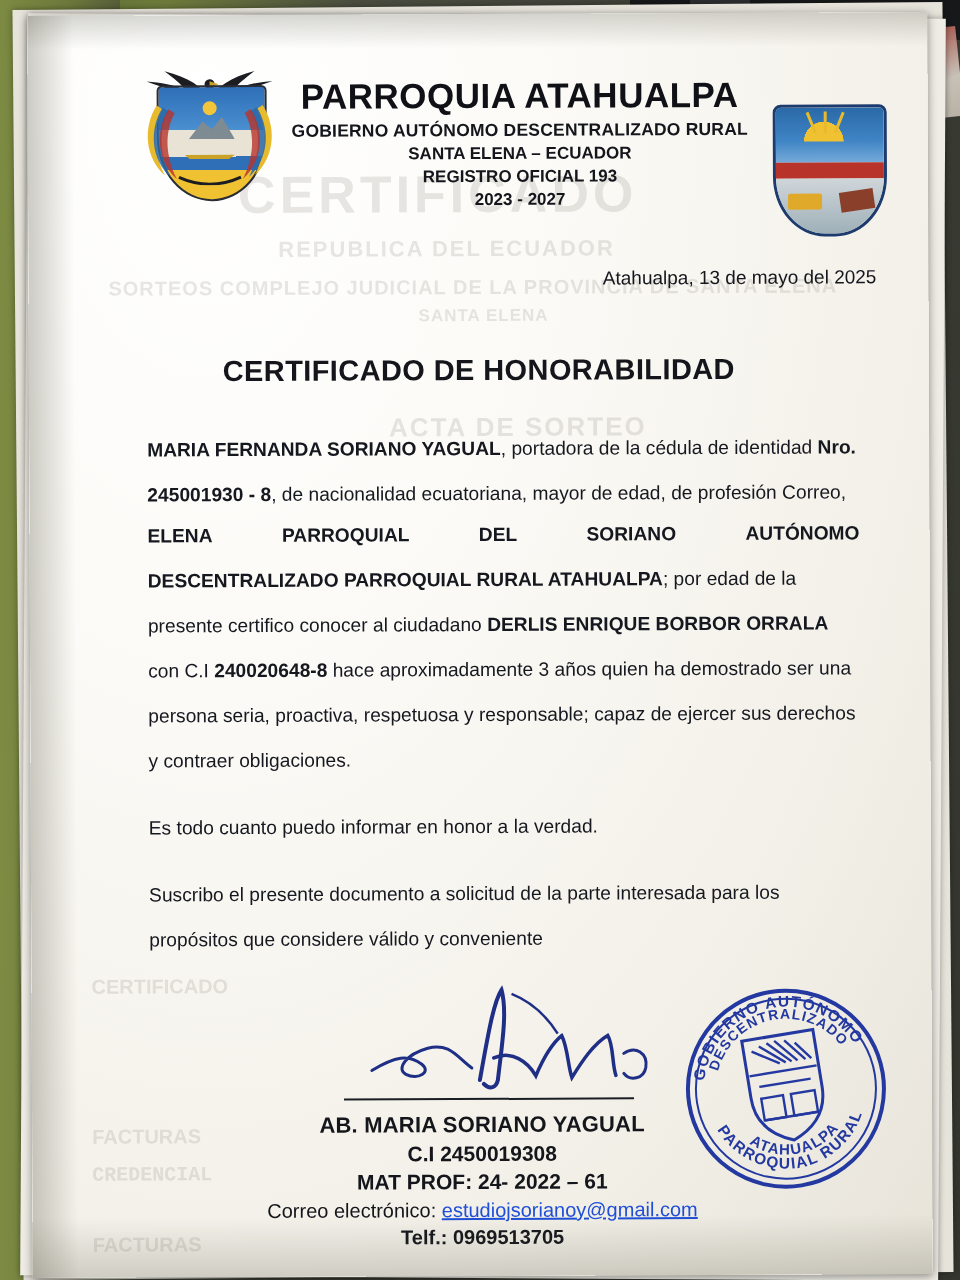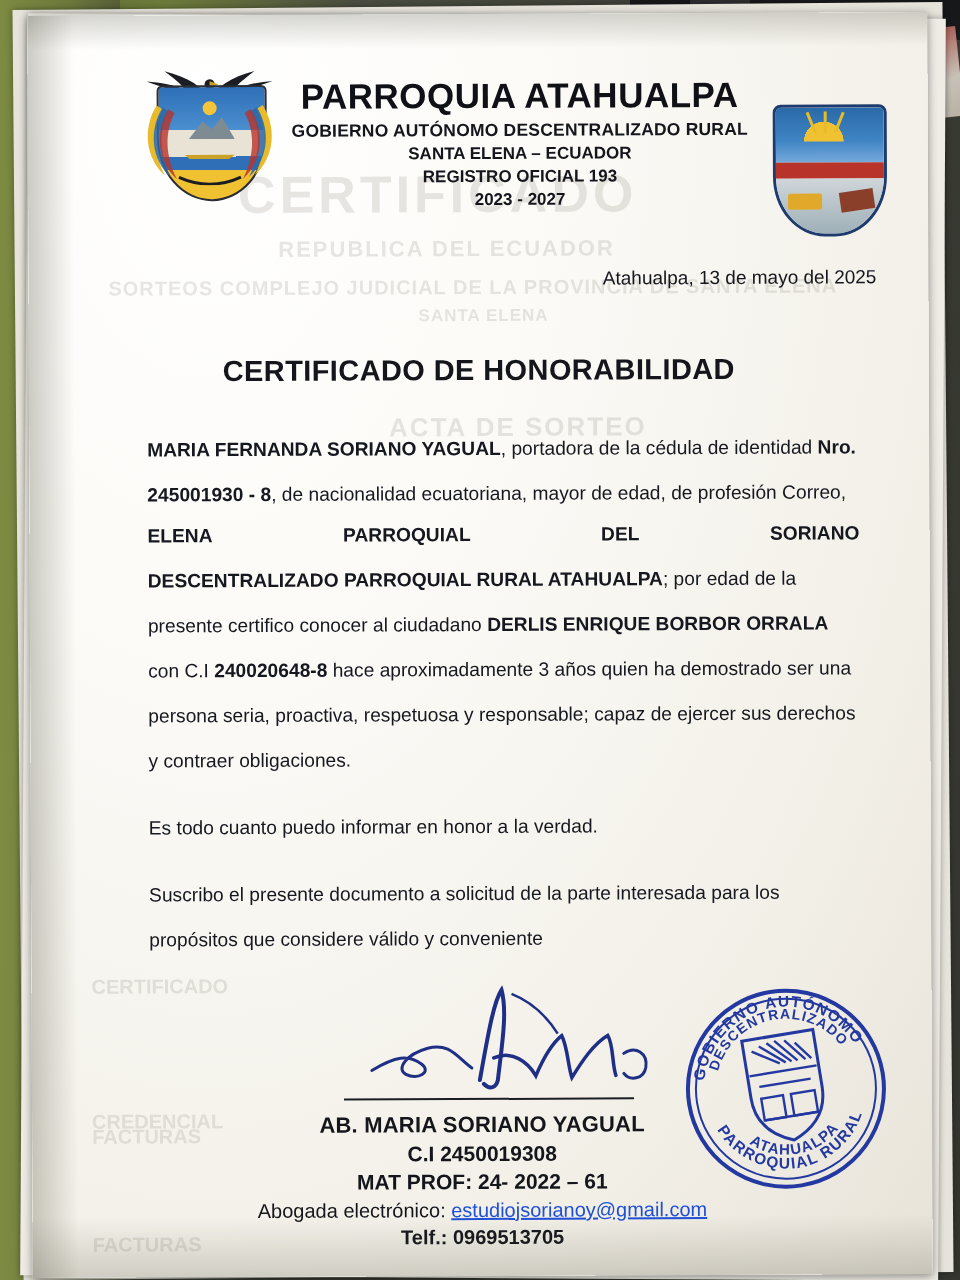--- a/index.html
+++ b/index.html
@@ -338,21 +338,21 @@
   <div id="sheet">
 
     <div class="bleed">
       <div class="bl" style="left:210px; top:150px; font-size:52px; letter-spacing:4px;">CERTIFICADO</div>
       <div class="bl" style="left:250px; top:222px; font-size:22px; letter-spacing:2px;">REPUBLICA DEL ECUADOR</div>
       <div class="bl" style="left:80px; top:262px; font-size:20px; letter-spacing:1px;">SORTEOS COMPLEJO JUDICIAL DE LA PROVINCIA DE SANTA ELENA</div>
       <div class="bl" style="left:390px; top:292px; font-size:17px; letter-spacing:1px;">SANTA ELENA</div>
       <div class="bl" style="left:360px; top:398px; font-size:26px; letter-spacing:2px;">ACTA DE SORTEO</div>
       <div class="bl" style="left:60px; top:960px; font-size:20px;">CERTIFICADO</div>
       <div class="bl" style="left:60px; top:1110px; font-size:20px;">FACTURAS</div>
-      <div class="bl" style="left:60px; top:1095px; font-size:20px;">CREDENCIAL</div>
+      <div class="bl" style="left:60px; top:1148px; font-size:20px;font-family:Liberation Mono, monospace;">CREDENCIAL</div>
       <div class="bl" style="left:60px; top:1218px; font-size:20px;">FACTURAS</div>
     </div>
 
     <div class="header">
 
       <div class="crest-left">
         <svg class="ec-condor" viewBox="0 0 138 40">
           <path d="M69 34 C62 22 48 12 24 6 C34 14 40 18 44 24 C34 20 20 17 6 16 C22 22 38 26 50 32 Z" fill="#1b1d22"></path>
           <path d="M69 34 C76 22 90 12 114 6 C104 14 98 18 94 24 C104 20 118 17 132 16 C116 22 100 26 88 32 Z" fill="#1b1d22"></path>
           <path d="M63 33 q6 -12 12 0 q-6 7 -12 0 Z" fill="#1b1d22"></path>
@@ -410,20 +410,21 @@
         <span class="b">MARIA FERNANDA SORIANO YAGUAL</span><span>, portadora de la cédula de identidad</span>
         <span class="b">Nro. 245001930 - 8</span><span>, de nacionalidad ecuatoriana, mayor de edad, de profesión</span>
         <span>Correo,</span>
       </p>
 
       <div class="role-line1" style="margin-top:-26px;">
         <span class="spread">ELENA</span>
         <span class="spread">PARROQUIAL</span>
         <span class="spread">DEL</span>
         <span class="spread">SORIANO</span>
+        <span class="spread">AUTÓNOMO</span>
       </div>
 
       <p style="margin-top:0;">
         <span class="b">DESCENTRALIZADO PARROQUIAL RURAL ATAHUALPA</span><span>; por edad de la</span>
         <span>presente certifico conocer al ciudadano </span><span class="b">DERLIS ENRIQUE BORBOR ORRALA</span>
         <span>con C.I </span><span class="b">240020648-8</span><span> hace aproximadamente 3 años quien ha demostrado ser</span>
         <span>una persona seria, proactiva, respetuosa y responsable; capaz de ejercer sus</span>
         <span>derechos y contraer obligaciones.</span>
       </p>
 
@@ -444,21 +445,21 @@
         <path d="M262 70 C274 62 286 70 284 84 C282 96 268 98 262 90" stroke="#1f2f86" stroke-width="3" fill="none" stroke-linecap="round"></path>
         <path d="M150 10 C170 18 186 34 196 50" stroke="#1f2f86" stroke-width="2.5" fill="none"></path>
       </svg>
 
       <div class="sig-rule"></div>
 
       <div class="sig-lines">
         <div class="sig-name">AB. MARIA SORIANO YAGUAL</div>
         <div class="sig-ci">C.I 2450019308</div>
         <div class="sig-mat">MAT PROF: 24- 2022 – 61</div>
-        <div class="sig-mail"><span>Abogada electrónico: </span><span class="lnk">estudiojsorianoy@gmail.com</span></div>
+        <div class="sig-mail"><span>Correo electrónico: </span><span class="lnk">estudiojsorianoy@gmail.com</span></div>
         <div class="sig-tel">Telf.: 0969513705</div>
       </div>
 
       <svg class="stamp" viewBox="0 0 212 212">
         <defs>
           <path id="arcTop" d="M 24 106 A 82 82 0 0 1 188 106"></path>
           <path id="arcTop2" d="M 36 106 A 70 70 0 0 1 176 106"></path>
           <path id="arcBot" d="M 26 106 A 80 80 0 0 0 186 106"></path>
           <path id="arcBot2" d="M 40 106 A 66 66 0 0 0 172 106"></path>
         </defs>

